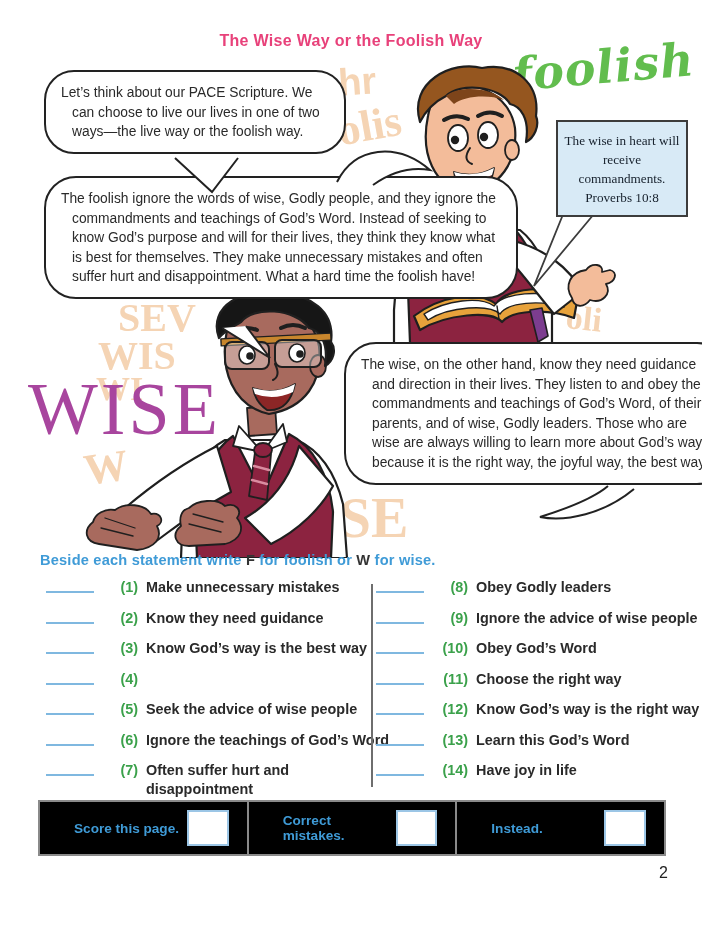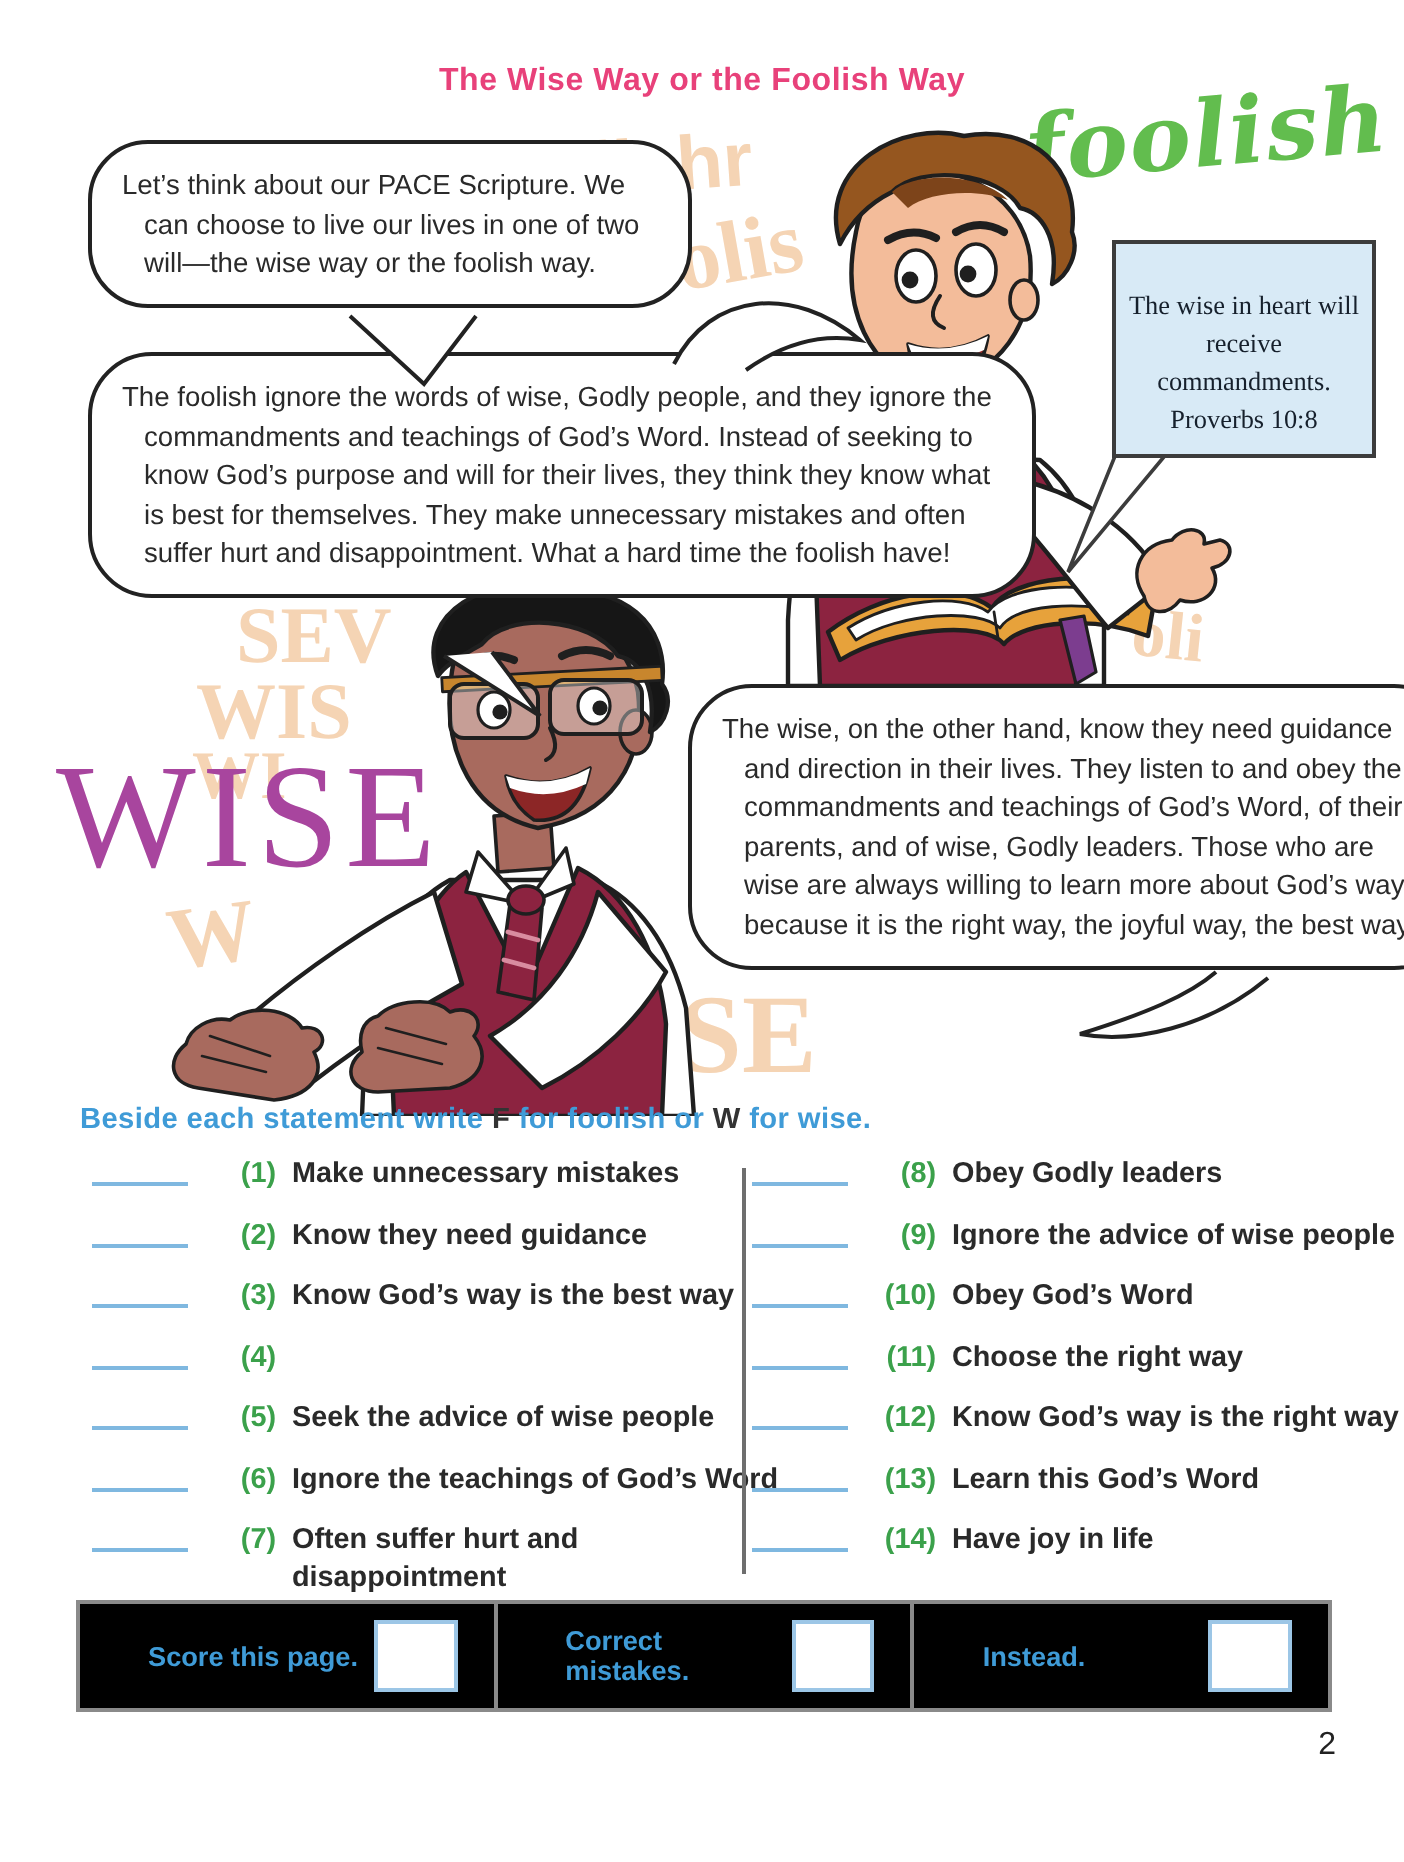--- a/index.html
+++ b/index.html
@@ -43,21 +43,21 @@
   }
   .bubble-intro{left:44px; top:70px; width:302px; border-radius:30px;}
   .bubble-foolish{left:44px; top:176px; width:474px; border-radius:32px;}
   .bubble-wise{left:344px; top:342px; width:385px; border-radius:32px;}
   .tail{position:absolute; z-index:4; pointer-events:none;}
   
   .scripture{
     position:absolute; left:556px; top:120px; width:132px; min-height:95px; z-index:5;
     background:#d8eaf6; border:2px solid #3c3c3c;
     font-family:"Liberation Serif",serif; font-size:13.2px; line-height:19px;
-    color:#16202c; text-align:center; padding:21px 5px 8px 5px;
+    color:#16202c; text-align:center; padding:9px 5px 8px 5px;
   }
   
   .character{position:absolute; z-index:2;}
   
   .instruction{
     position:absolute; left:40px; top:552px; z-index:5;
     font-size:14.6px; color:var(--blue); font-weight:bold; letter-spacing:.2px;
   }
   .instruction .fw{color:#333; font-weight:bold;}
   
@@ -196,21 +196,21 @@
       <ellipse cx="212" cy="63" rx="8" ry="9" fill="#ffffff" stroke-width="1.6"></ellipse>
       <circle cx="165" cy="66" r="3.8" fill="#1f1f1f" stroke="none"></circle>
       <circle cx="215" cy="64" r="3.8" fill="#1f1f1f" stroke="none"></circle>
 
       <path d="M190,74 Q196,86 188,90" fill="none" stroke-width="2"></path>
       <path d="M168,98 Q190,106 210,94 Q204,122 182,120 Q170,112 168,98 Z" fill="#8c2626" stroke-width="1.8"></path>
       <path d="M168,98 Q190,105 210,94 L208,102 Q189,111 170,104 Z" fill="#ffffff" stroke="none"></path>
     </g>
   </svg>
 
-  <div class="bubble bubble-intro">Let’s think about our PACE Scripture. We can choose to live our lives in one of two will—the wise way or the foolish way.</div>
+  <div class="bubble bubble-intro">Let’s think about our PACE Scripture. We can choose to live our lives in one of two ways—the live way or the foolish way.</div>
   <div class="bubble bubble-foolish">The foolish ignore the words of wise, Godly people, and they ignore the commandments and teachings of God’s Word. Instead of seeking to know God’s purpose and will for their lives, they think they know what is best for themselves. They make unnecessary mistakes and often suffer hurt and disappointment. What a hard time the foolish have!</div>
   <div class="bubble bubble-wise">The wise, on the other hand, know they need guidance and direction in their lives. They listen to and obey the commandments and teachings of God’s Word, of their parents, and of wise, Godly leaders. Those who are wise are always willing to learn more about God’s way, because it is the right way, the joyful way, the best way.</div>
 
   <svg class="tail" style="left:160px; top:150px;" width="100" height="48" viewBox="0 0 100 48">
     <path d="M 15,8 L 52,42 L 78,8" fill="#ffffff" stroke="#222" stroke-width="2"></path>
   </svg>
   <svg class="tail" style="left:325px; top:132px;" width="118" height="58" viewBox="0 0 118 58">
     <path d="M 12,50 C 30,14 72,10 105,38 C 82,34 62,43 48,53" fill="#ffffff" stroke="#222" stroke-width="2"></path>
   </svg>
   <svg class="tail" style="left:212px; top:322px;" width="74" height="42" viewBox="0 0 74 42">

